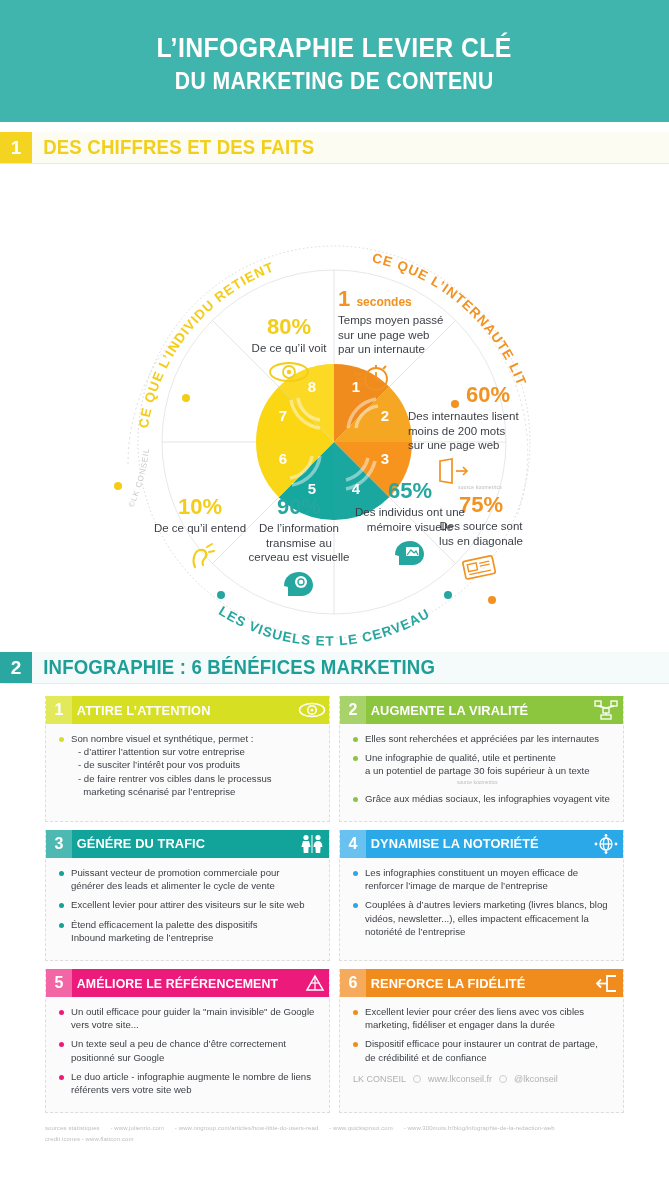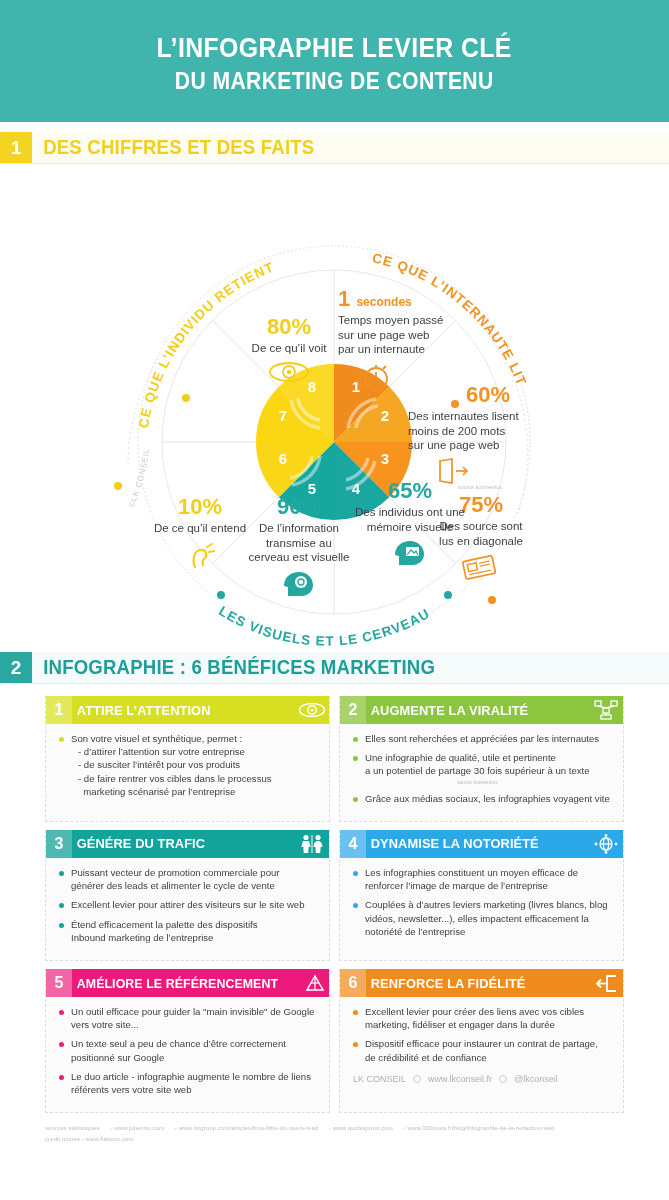--- a/index.html
+++ b/index.html
@@ -457,21 +457,21 @@
             <ellipse cx="14" cy="8" rx="12.5" ry="6.5" fill="none" stroke="#ffffff" stroke-width="1.5"></ellipse>
             <circle cx="14" cy="8" r="4.3" fill="none" stroke="#ffffff" stroke-width="1.5"></circle>
             <circle cx="14" cy="8" r="1.6" fill="#ffffff"></circle>
           </svg>
       </div>
     </div>
     <div class="card-body">
       <div class="bullet-row">
         <div class="dot"></div>
         <div class="btext">
-          <span>Son votre visuel et synthétique, permet :</span>
+          <span>Son nombre visuel et synthétique, permet :</span>
           <span class="sub-line">- d’attirer l’attention sur votre entreprise</span>
           <span class="sub-line">- de susciter l’intérêt pour vos produits</span>
           <span class="sub-line">- de faire rentrer vos cibles dans le processus</span>
           <span class="sub-line" style="white-space:pre">  marketing scénarisé par l’entreprise</span>
         </div>
       </div>
     </div>
   </div>
 
   <div class="card c2">

